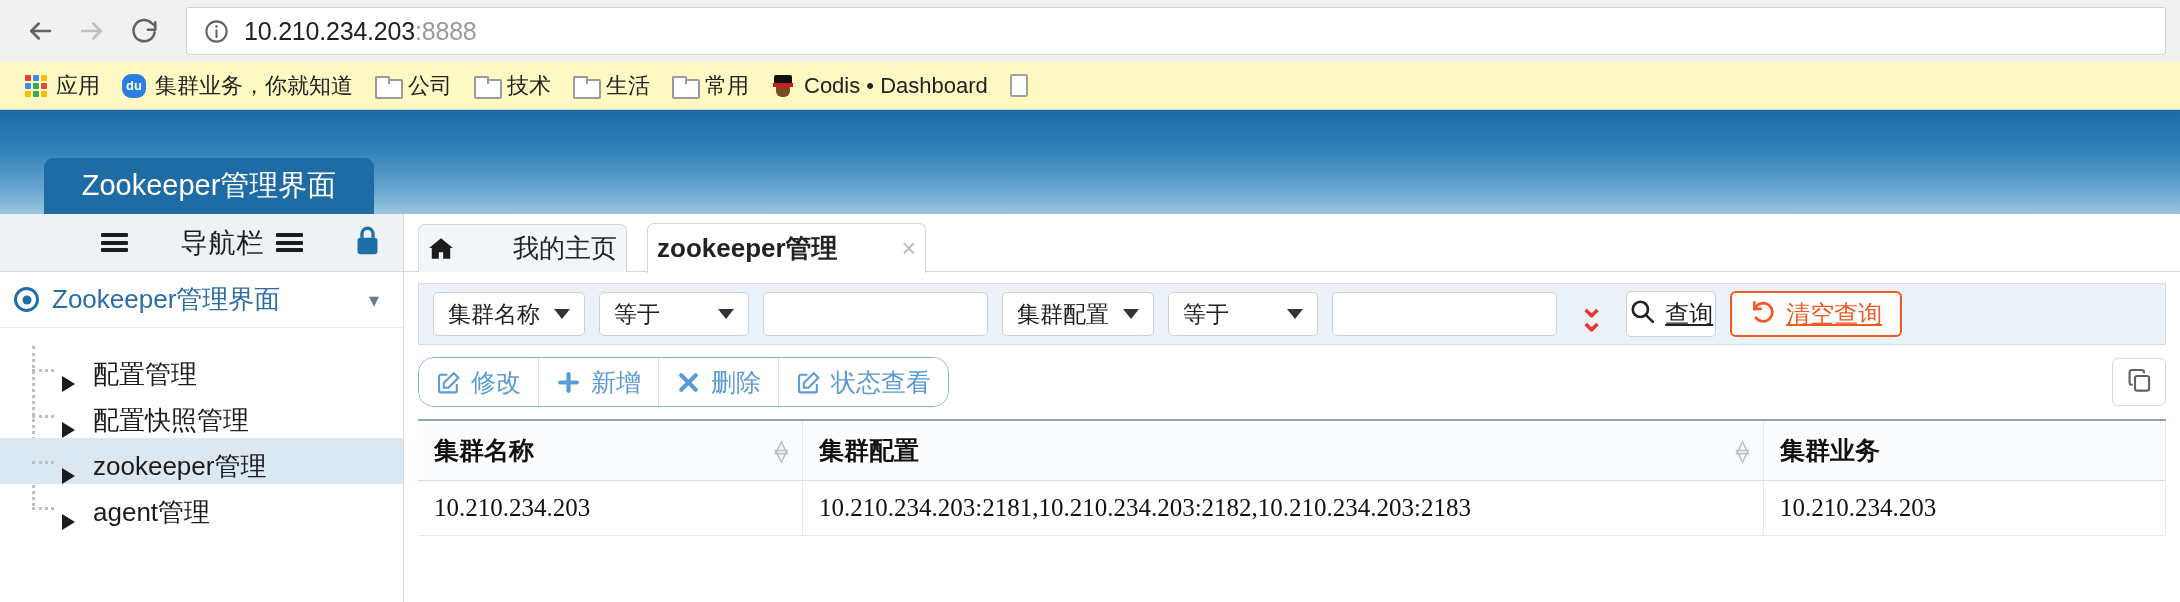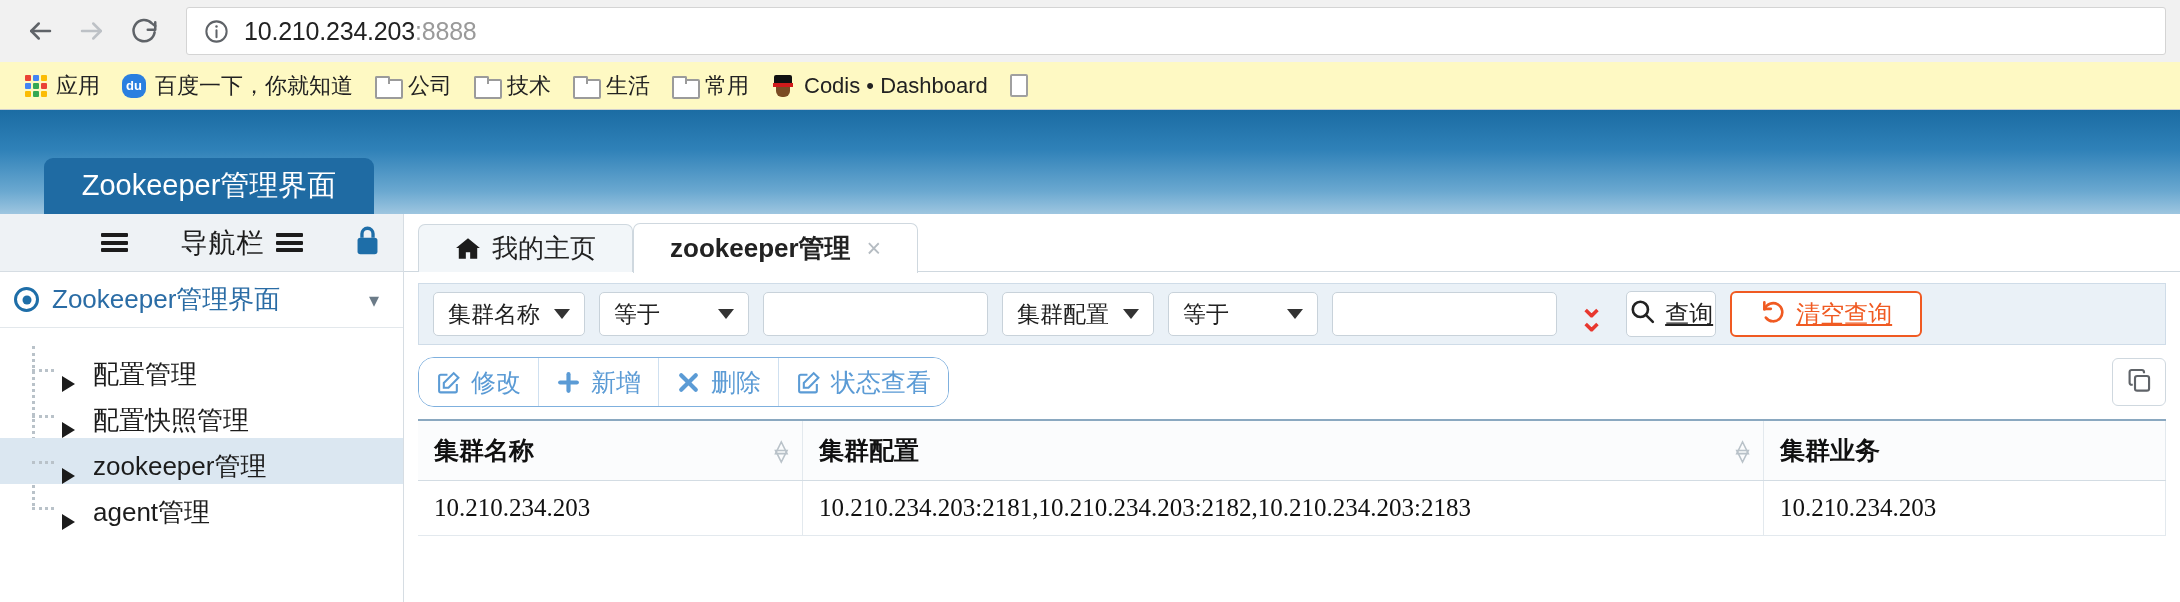--- a/index.html
+++ b/index.html
@@ -298,28 +298,29 @@
     position: relative;
   }
   .tabstrip::after {
     content: "";
     position: absolute; left: 0; right: 0; bottom: 0;
     height: 1px; background: #cfd8df;
   }
   .ctab {
     height: 48px;
     display: flex; align-items: center;
-    padding: 0 36px;
+    padding: 0 9px;
     border: 1px solid #cfd8df;
     border-bottom: none;
     border-radius: 7px 7px 0 0;
     background: #f2f6f9;
-    margin-right: 0;
+    margin-right: 20px;
     position: relative;
     z-index: 1;
+    gap: 48px;
   }
   .ctab.active {
     background: #ffffff;
     z-index: 3;
     margin-bottom: -1px;
     height: 50px;
   }
   .ctab-label { font-size: 26px; color: #222; white-space: nowrap; }
   .ctab.active .ctab-label { font-weight: bold; }
   .home-ico { margin-right: 11px; display: flex; }
@@ -398,21 +399,21 @@
     color: #222;
     white-space: nowrap;
   }
   .btn-query .lbl { margin-left: 10px; text-decoration: underline; }
   .btn-clear {
     height: 46px;
     background: #fff;
     border: 2px solid #f05a22;
     border-radius: 6px;
     display: flex; align-items: center;
-    padding: 0 28px;
+    padding: 0 18px;
     font-size: 24px;
     color: #f05a22;
     white-space: nowrap;
   }
   .btn-clear .lbl { margin-left: 10px; text-decoration: underline; }
 
   .actionbar {
     margin: 12px 14px 0 14px;
     display: flex;
     align-items: center;
@@ -545,21 +546,21 @@
           <i style="background:#ea4335"></i>
         <i style="background:#fbbc05"></i>
           <i style="background:#34a853"></i>
           <i style="background:#fbbc05"></i>
       </span>
       <span class="bm-label">应用</span>
     </div>
 
     <div class="bm">
       <span class="baidu-ico">du</span>
-      <span class="bm-label">百度一下，你就知道</span>
+      <span class="bm-label">集群业务，你就知道</span>
     </div>
 
     <div class="bm">
       <span class="folder-ico"></span>
       <span class="bm-label">公司</span>
     </div>
 
     <div class="bm">
       <span class="folder-ico"></span>
       <span class="bm-label">技术</span>

